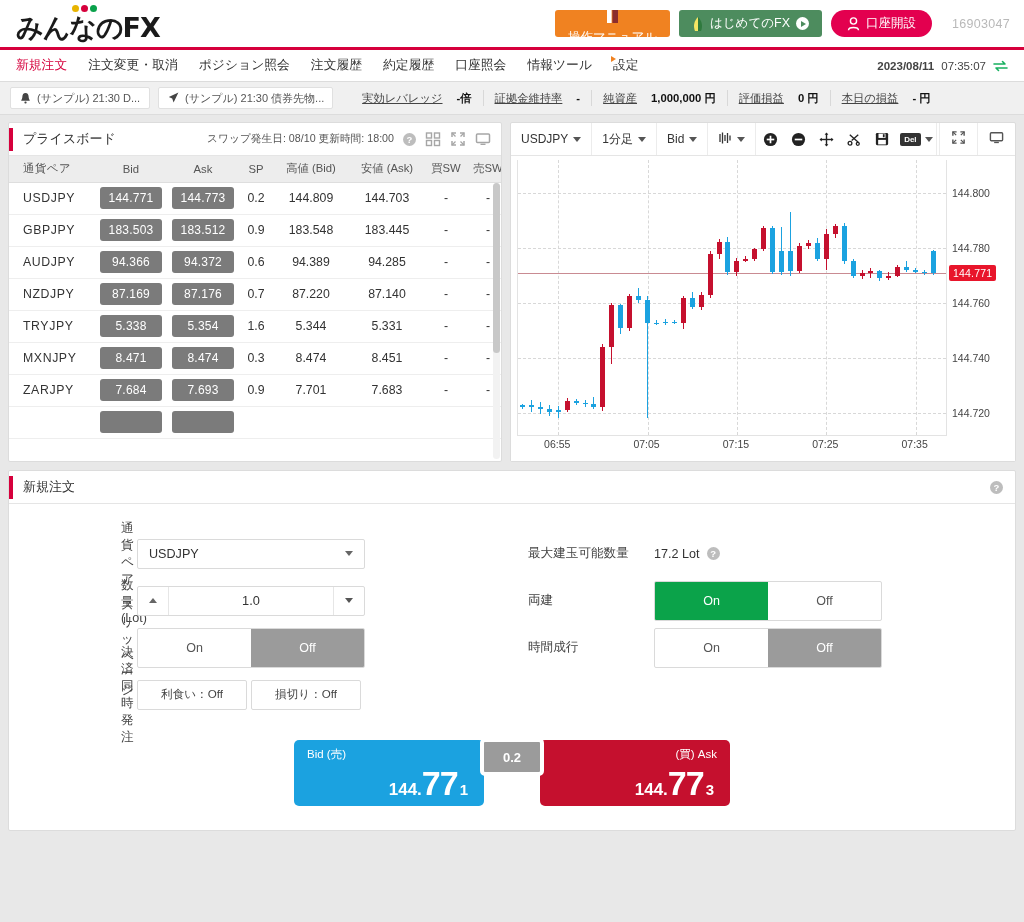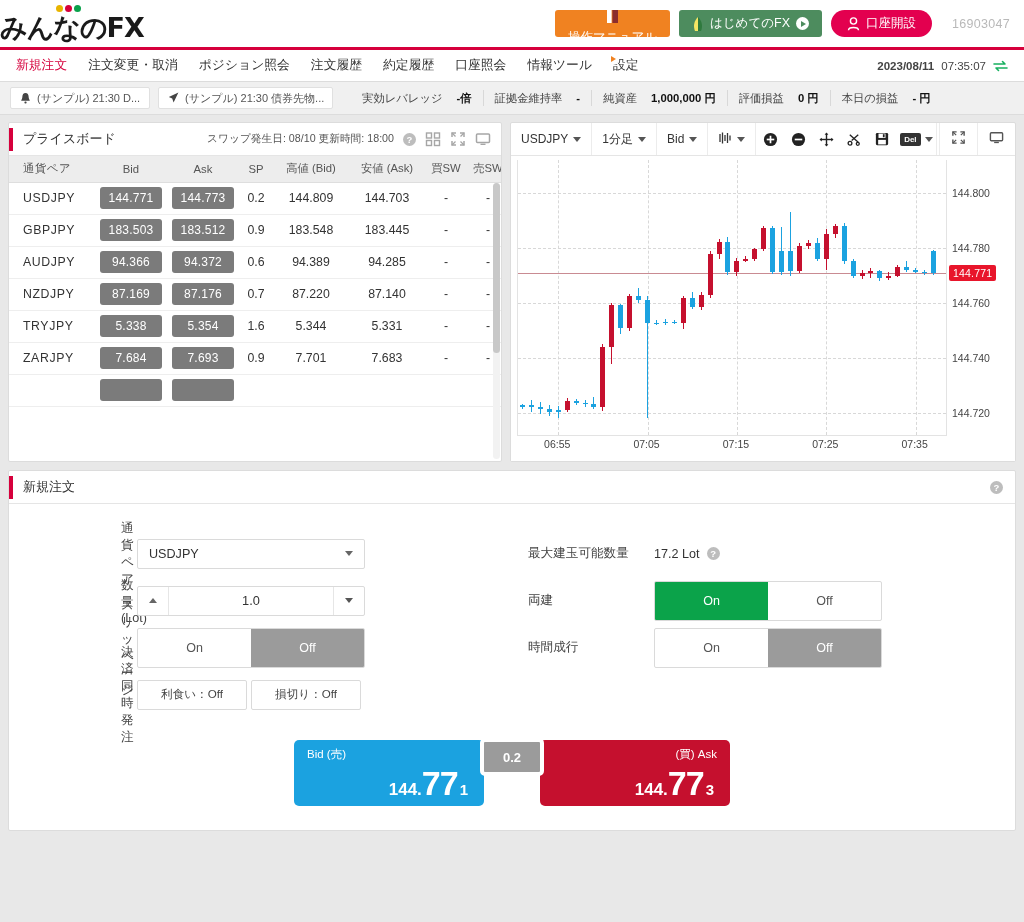--- a/index.html
+++ b/index.html
@@ -10,21 +10,21 @@
     background: #e8e8e8;
     font-family: "Liberation Sans", "DejaVu Sans", sans-serif;
     -webkit-font-smoothing: antialiased;
     overflow: hidden;
   }
 
   
   .header {
     height: 50px; background: #ffffff;
     display: flex; align-items: center;
-    padding: 0 14px 0 0;
+    padding: 0 14px 0 16px;
     border-bottom: 3px solid #d6003c;
     position: relative;
     gap: 48px;
   }
   .logo { display: flex; align-items: flex-end; height: 34px; position: relative; }
   .logo-text {
     font-size: 27px; font-weight: bold; color: #1a1a1a;
     letter-spacing: -1px; line-height: 1; font-family: "DejaVu Sans", sans-serif;
   }
   .logo-dots { position: absolute; top: -2px; left: 56px; display: flex; gap: 2px; }
@@ -84,21 +84,21 @@
     cursor: pointer; color: #555; font-size: 11px;
   }
   .bell-ic, .rocket-ic { width: 11px; height: 12px; flex: none; }
   .acct-stats {
     display: flex; align-items: center; margin-left: 10px;
     background: transparent;
   }
   .stat { display: flex; align-items: center; padding: 0 11px; white-space: nowrap;
           border-right: 1px solid #d8d8d8; height: 16px; }
   .stat:last-child { border-right: none; }
-  .stat-label { color: #444; }
+  .stat-label { color: #444; text-decoration: underline; }
   .stat-val { color: #111; font-weight: bold; margin-left: 14px; }
 
   
   .body-wrap { padding: 7px 8px 0 8px; }
   .top-row { display: flex; gap: 8px; height: 340px; }
 
   .panel { background: #fff; border: 1px solid #dcdcdc; border-radius: 2px; }
   .panel-head {
     height: 33px; display: flex; align-items: center;
     border-bottom: 1px solid #e5e5e5; position: relative; padding-left: 14px;
@@ -458,20 +458,30 @@
                 <td class="c-sw">-</td>
                 <td class="c-sw">-</td>
               </tr>
               <tr>
                 <td class="c-pair">TRYJPY</td>
                 <td class="c-bid"><span class="rate-chip">5.338</span></td>
                 <td class="c-ask"><span class="rate-chip">5.354</span></td>
                 <td class="c-sp">1.6</td>
                 <td class="c-hi">5.344</td>
                 <td class="c-lo">5.331</td>
+                <td class="c-sw">-</td>
+                <td class="c-sw">-</td>
+              </tr>
+              <tr>
+                <td class="c-pair">MXNJPY</td>
+                <td class="c-bid"><span class="rate-chip">8.471</span></td>
+                <td class="c-ask"><span class="rate-chip">8.474</span></td>
+                <td class="c-sp">0.3</td>
+                <td class="c-hi">8.474</td>
+                <td class="c-lo">8.451</td>
                 <td class="c-sw">-</td>
                 <td class="c-sw">-</td>
               </tr>
               <tr>
                 <td class="c-pair">ZARJPY</td>
                 <td class="c-bid"><span class="rate-chip">7.684</span></td>
                 <td class="c-ask"><span class="rate-chip">7.693</span></td>
                 <td class="c-sp">0.9</td>
                 <td class="c-hi">7.701</td>
                 <td class="c-lo">7.683</td>

